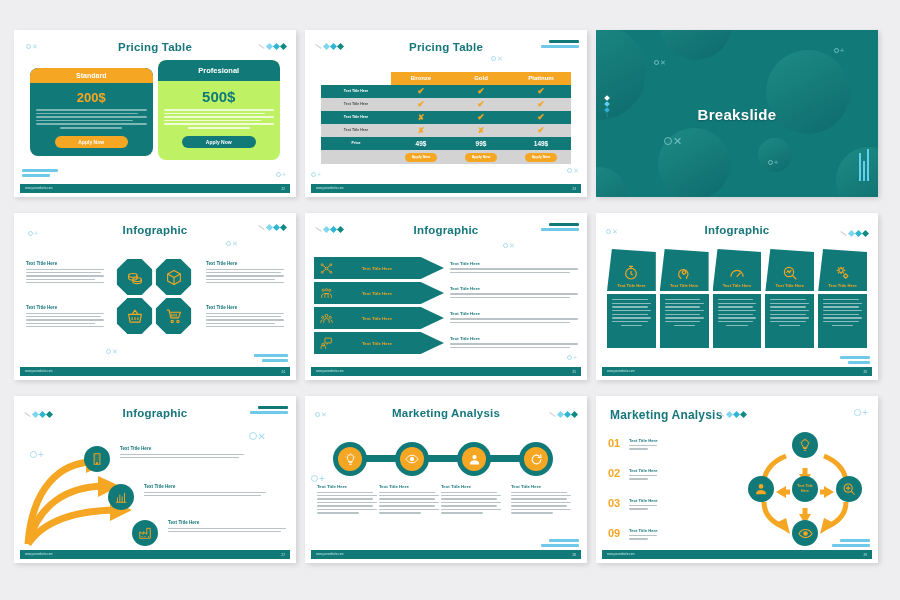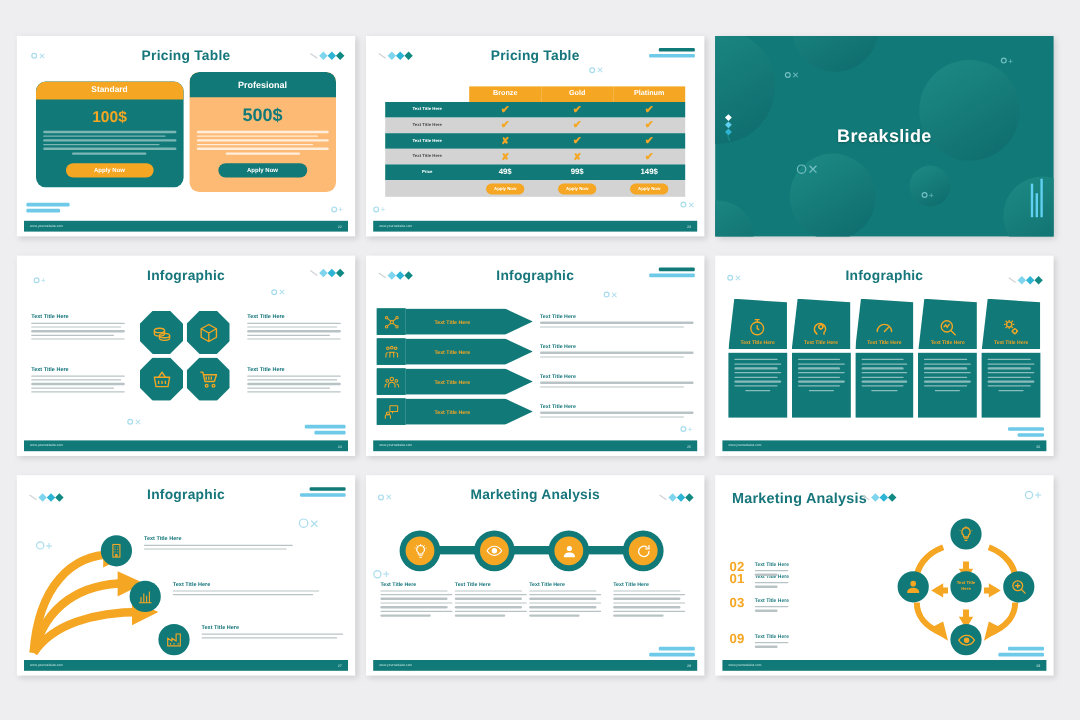--- a/index.html
+++ b/index.html
@@ -54,21 +54,21 @@
   .cards{ position:absolute;left:16px;right:16px;top:38px;display:flex;gap:5px;align-items:flex-start;}
   .card{ flex:1;border-radius:8px;overflow:hidden;background:#117a78;position:relative;padding-bottom:6px;}
   .card .head{ background:#f5a623;color:#fff;font-size:7px;font-weight:bold;text-align:center;padding:4px 0;border-radius:8px 8px 0 0;}
   .card .price{ color:#f5a623;font-size:13px;font-weight:bold;text-align:center;margin:7px 0 4px;}
   .card .desc{ padding:0 6px;}
   .card .desc i{ display:block;height:1.6px;background:rgba(255,255,255,.45);margin-bottom:2px;border-radius:1px;}
   .card .desc i:nth-child(2){width:92%;} .card .desc i:nth-child(4){width:88%;}
   .card .desc i:last-child{ width:56%;margin:0 auto 0;}
   .card .btn{ display:block;width:60%;margin:7px auto 2px;background:#f5a623;color:#fff;
     font-size:5px;font-weight:bold;text-align:center;padding:3px 0;border-radius:9px;}
-  .card.feat{ background:#fdba74;margin-top:-8px;padding-bottom:10px;}
+  .card.feat{ background:#bef264;margin-top:-8px;padding-bottom:10px;}
   .card.feat .head{ background:#117a78;color:#fff;font-size:7.5px;padding:6px 0;}
   .card.feat .price{ color:#117a78;font-size:15px;}
   .card.feat .desc i{ background:rgba(255,255,255,.75);}
   .card.feat .btn{ background:#117a78;color:#fff;}
 
   
   .ptable{ position:absolute;left:16px;right:16px;top:42px;font-size:4px;}
   .ptable .r{ display:flex;align-items:center;height:13px;}
   .ptable .c0{ width:28%;text-align:center;color:#fff;font-size:3.6px;font-weight:bold;line-height:1.35;}
   .ptable .cx{ flex:1;text-align:center;}
@@ -168,21 +168,21 @@
         <i class="d0"></i>
         <i class="d1"></i>
         <i class="d2"></i>
         <i class="d3"></i>
       </div>
     <div class="title">Pricing Table</div>
 
     <div class="cards">
       <div class="card">
         <div class="head">Standard</div>
-        <div class="price">100$</div>
+        <div class="price">200$</div>
         <div class="desc">
             <i></i>
             <i></i>
             <i></i>
             <i></i>
             <i></i>
             <i></i>
           </div>
         <div class="btn">Apply Now</div>
       </div>
@@ -785,21 +785,21 @@
   <div class="slide">
     <div class="title left">Marketing Analysis</div>
     <div class="dia" style="left:122px;top:16px;">
         <i class="d0"></i>
         <i class="d1"></i>
         <i class="d2"></i>
         <i class="d3"></i>
       </div>
     <div class="ox" style="right:10px;top:10px;font-size:12px;"><span class="c" style="width:7px;height:7px"></span><span class="x" style="font-size:10px">+</span></div>
 
-    <div class="numrow" style="top:42px;margin-top:40px;">
+    <div class="numrow" style="top:42px;">
       <div class="n">01</div>
       <div class="t">
         <h4>Text Title Here</h4>
           <i></i>
           <i></i>
       </div>
     </div>
     <div class="numrow" style="top:72px;">
       <div class="n">02</div>
       <div class="t">

